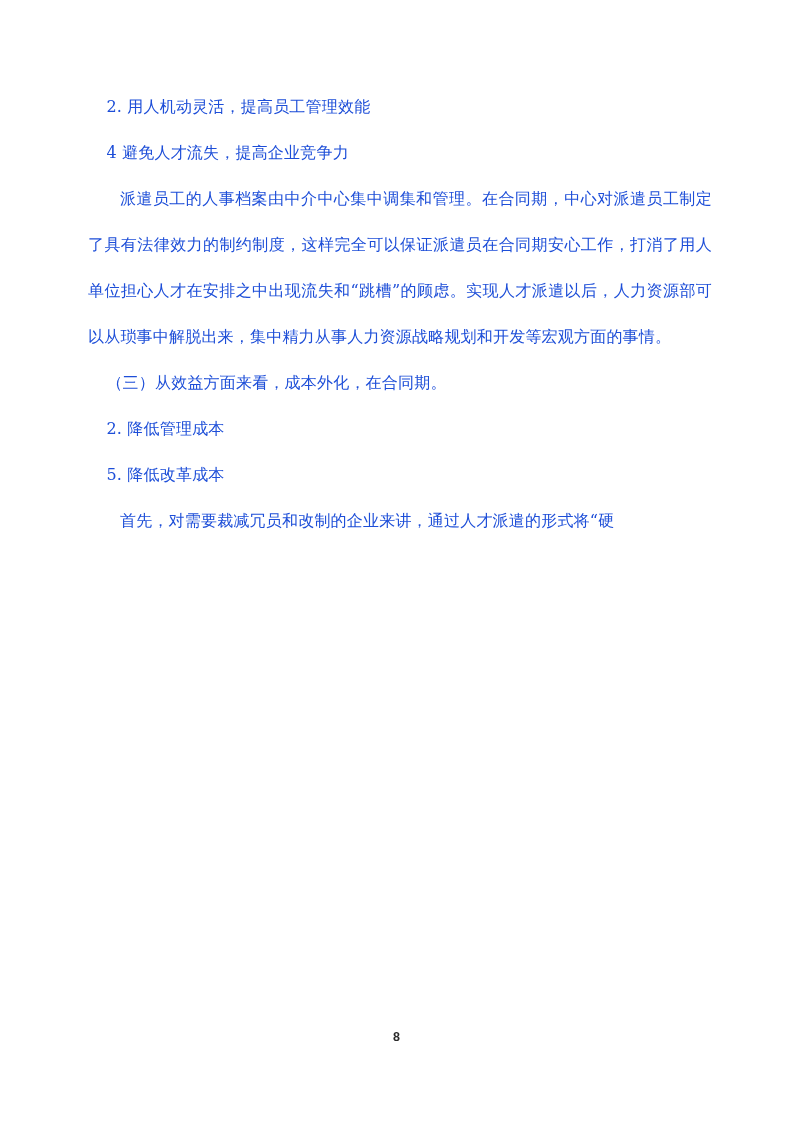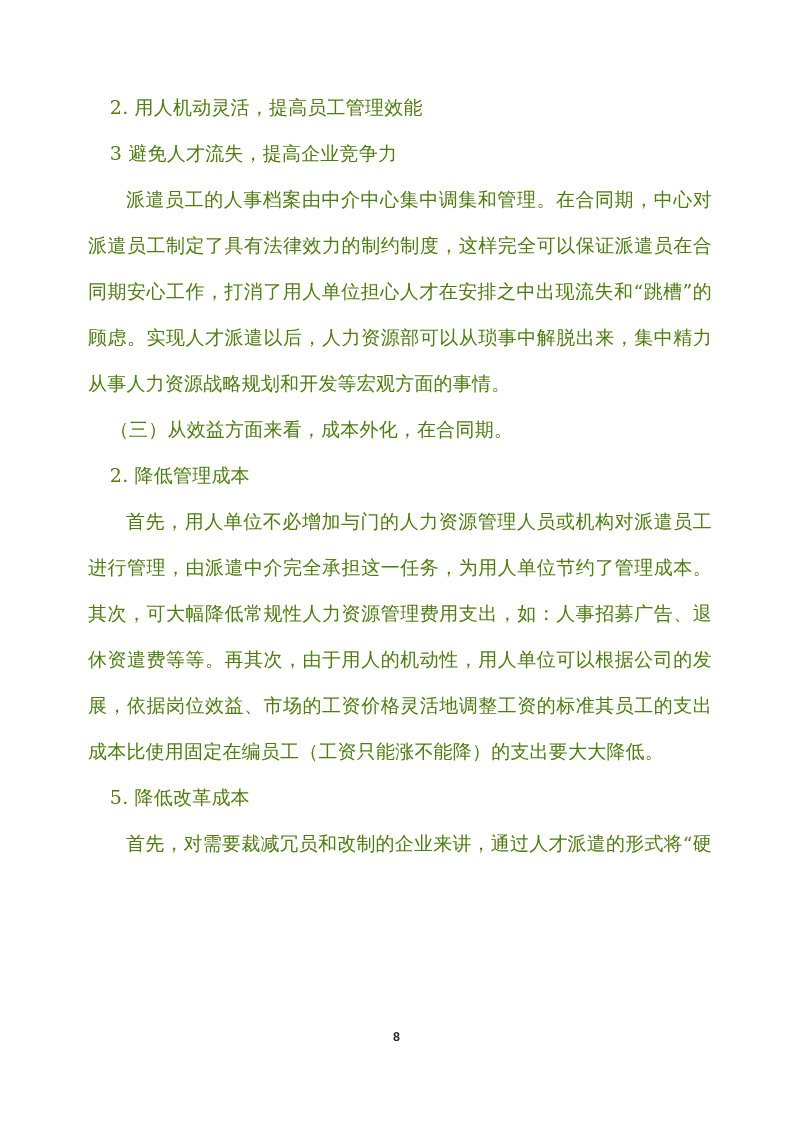--- a/index.html
+++ b/index.html
@@ -26,24 +26,24 @@
 
   .content {
     position: absolute;
     left: 88px;
     top: 84px;
     width: 624px;
   }
 
   
   .block {
-    font-size: 19px;
+    font-size: 16px;
     line-height: 46px;
     letter-spacing: 0.2px;
-    color: #4d7c0f;
+    color: #1d4ed8;
     margin: 0;
     text-align: justify;
     text-justify: inter-ideograph;
     word-break: break-all;
     white-space: normal;
   }
 
   
   .para {
     text-indent: 2em;
@@ -79,29 +79,28 @@
 </head>
 <body>
 
 <div class="page">
 
   <div class="content">
 
     <p class="block heading">2. 用人机动灵活，提高员工管理效能</p>
 
 
-    <p class="block heading">3 避免人才流失，提高企业竞争力</p>
+    <p class="block heading">4 避免人才流失，提高企业竞争力</p>
 
     <p class="block para">派遣员工的人事档案由中介中心集中调集和管理。在合同期，中心对派遣员工制定了具有法律效力的制约制度，这样完全可以保证派遣员在合同期安心工作，打消了用人单位担心人才在安排之中出现流失和“跳槽”的顾虑。实现人才派遣以后，人力资源部可以从琐事中解脱出来，集中精力从事人力资源战略规划和开发等宏观方面的事情。</p>
 
     <p class="block heading">（三）从效益方面来看，成本外化，在合同期。</p>
 
     <p class="block heading">2. 降低管理成本</p>
 
-    <p class="block para">首先，用人单位不必增加与门的人力资源管理人员或机构对派遣员工进行管理，由派遣中介完全承担这一任务，为用人单位节约了管理成本。其次，可大幅降低常规性人力资源管理费用支出，如：人事招募广告、退休资遣费等等。再其次，由于用人的机动性，用人单位可以根据公司的发展，依据岗位效益、市场的工资价格灵活地调整工资的标准其员工的支出成本比使用固定在编员工（工资只能涨不能降）的支出要大大降低。</p>
 
     <p class="block heading">5. 降低改革成本</p>
 
     <p class="block para-cut">首先，对需要裁减冗员和改制的企业来讲，通过人才派遣的形式将“硬</p>
 
   </div>
 
   <div class="page-number">8</div>
 
 </div>

